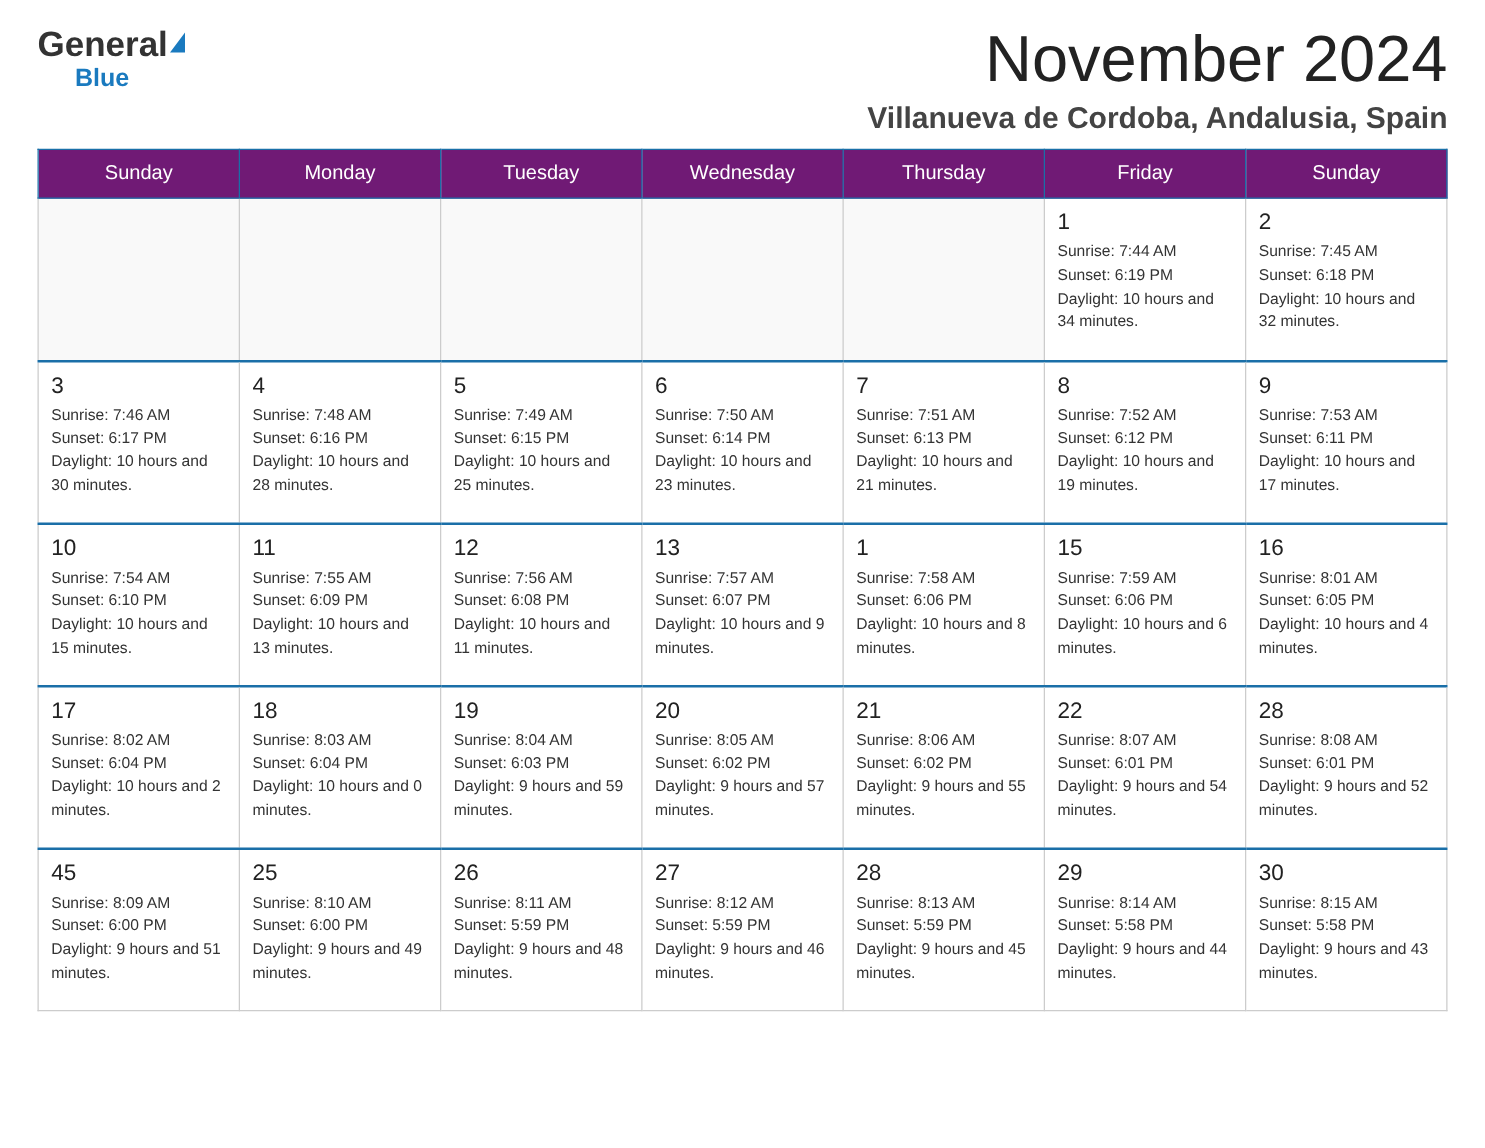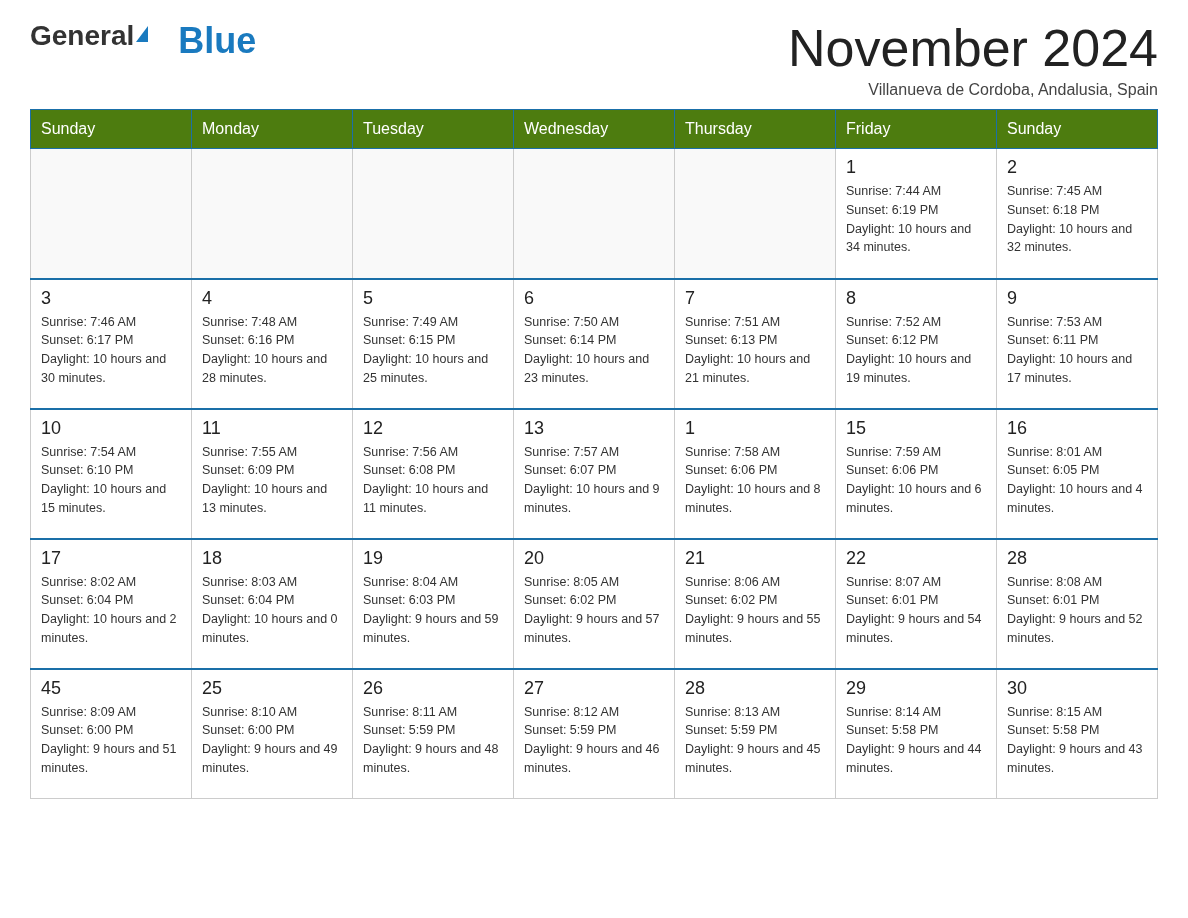--- a/index.html
+++ b/index.html
@@ -11,50 +11,51 @@
       min-height: 918px;
     }
     .header {
       display: flex;
       justify-content: space-between;
       align-items: flex-start;
       margin-bottom: 10px;
     }
     .logo {
       display: flex;
-      flex-direction: row;
+      flex-direction: column;
       align-items: flex-start;
     }
     .title-section {
       text-align: right;
       margin-left: 47px;
     }
     .month-title {
       font-size: 52px;
       font-weight: 300;
       color: #222;
       line-height: 1.1;
     }
     .location-title {
-      font-size: 16px;
+      font-size: 24px;
       color: #444;
       margin-top: 4px;
+      font-weight: bold;
     }
     table {
       width: 100%;
       border-collapse: collapse;
       margin-top: 10px;
     }
     th {
-      background-color: #4d7c0f;
+      background-color: #701a75;
       color: #fff;
       font-size: 16px;
       font-weight: normal;
       padding: 10px 10px;
-      text-align: left;
+      text-align: center;
       border: 1px solid #1a6fa8;
     }
     td {
       vertical-align: top;
       padding: 8px 10px;
       border: 1px solid #ccc;
       width: 14.28%;
       min-height: 110px;
       height: 130px;
       background: #fff;
@@ -91,21 +92,21 @@
       height: 0;
       border-left: 12px solid transparent;
       border-right: 0px solid transparent;
       border-bottom: 16px solid #1a7abf;
       display: inline-block;
       margin-left: 2px;
       position: relative;
       top: -2px;
     }
     .logo-text-blue {
-      font-size: 36px;
+      font-size: 20px;
       font-weight: bold;
       color: #1a7abf;
       margin-left: 30px;
       margin-top: -2px;
     }
   </style>
 </head>
 <body>
 
 <div class="header">

